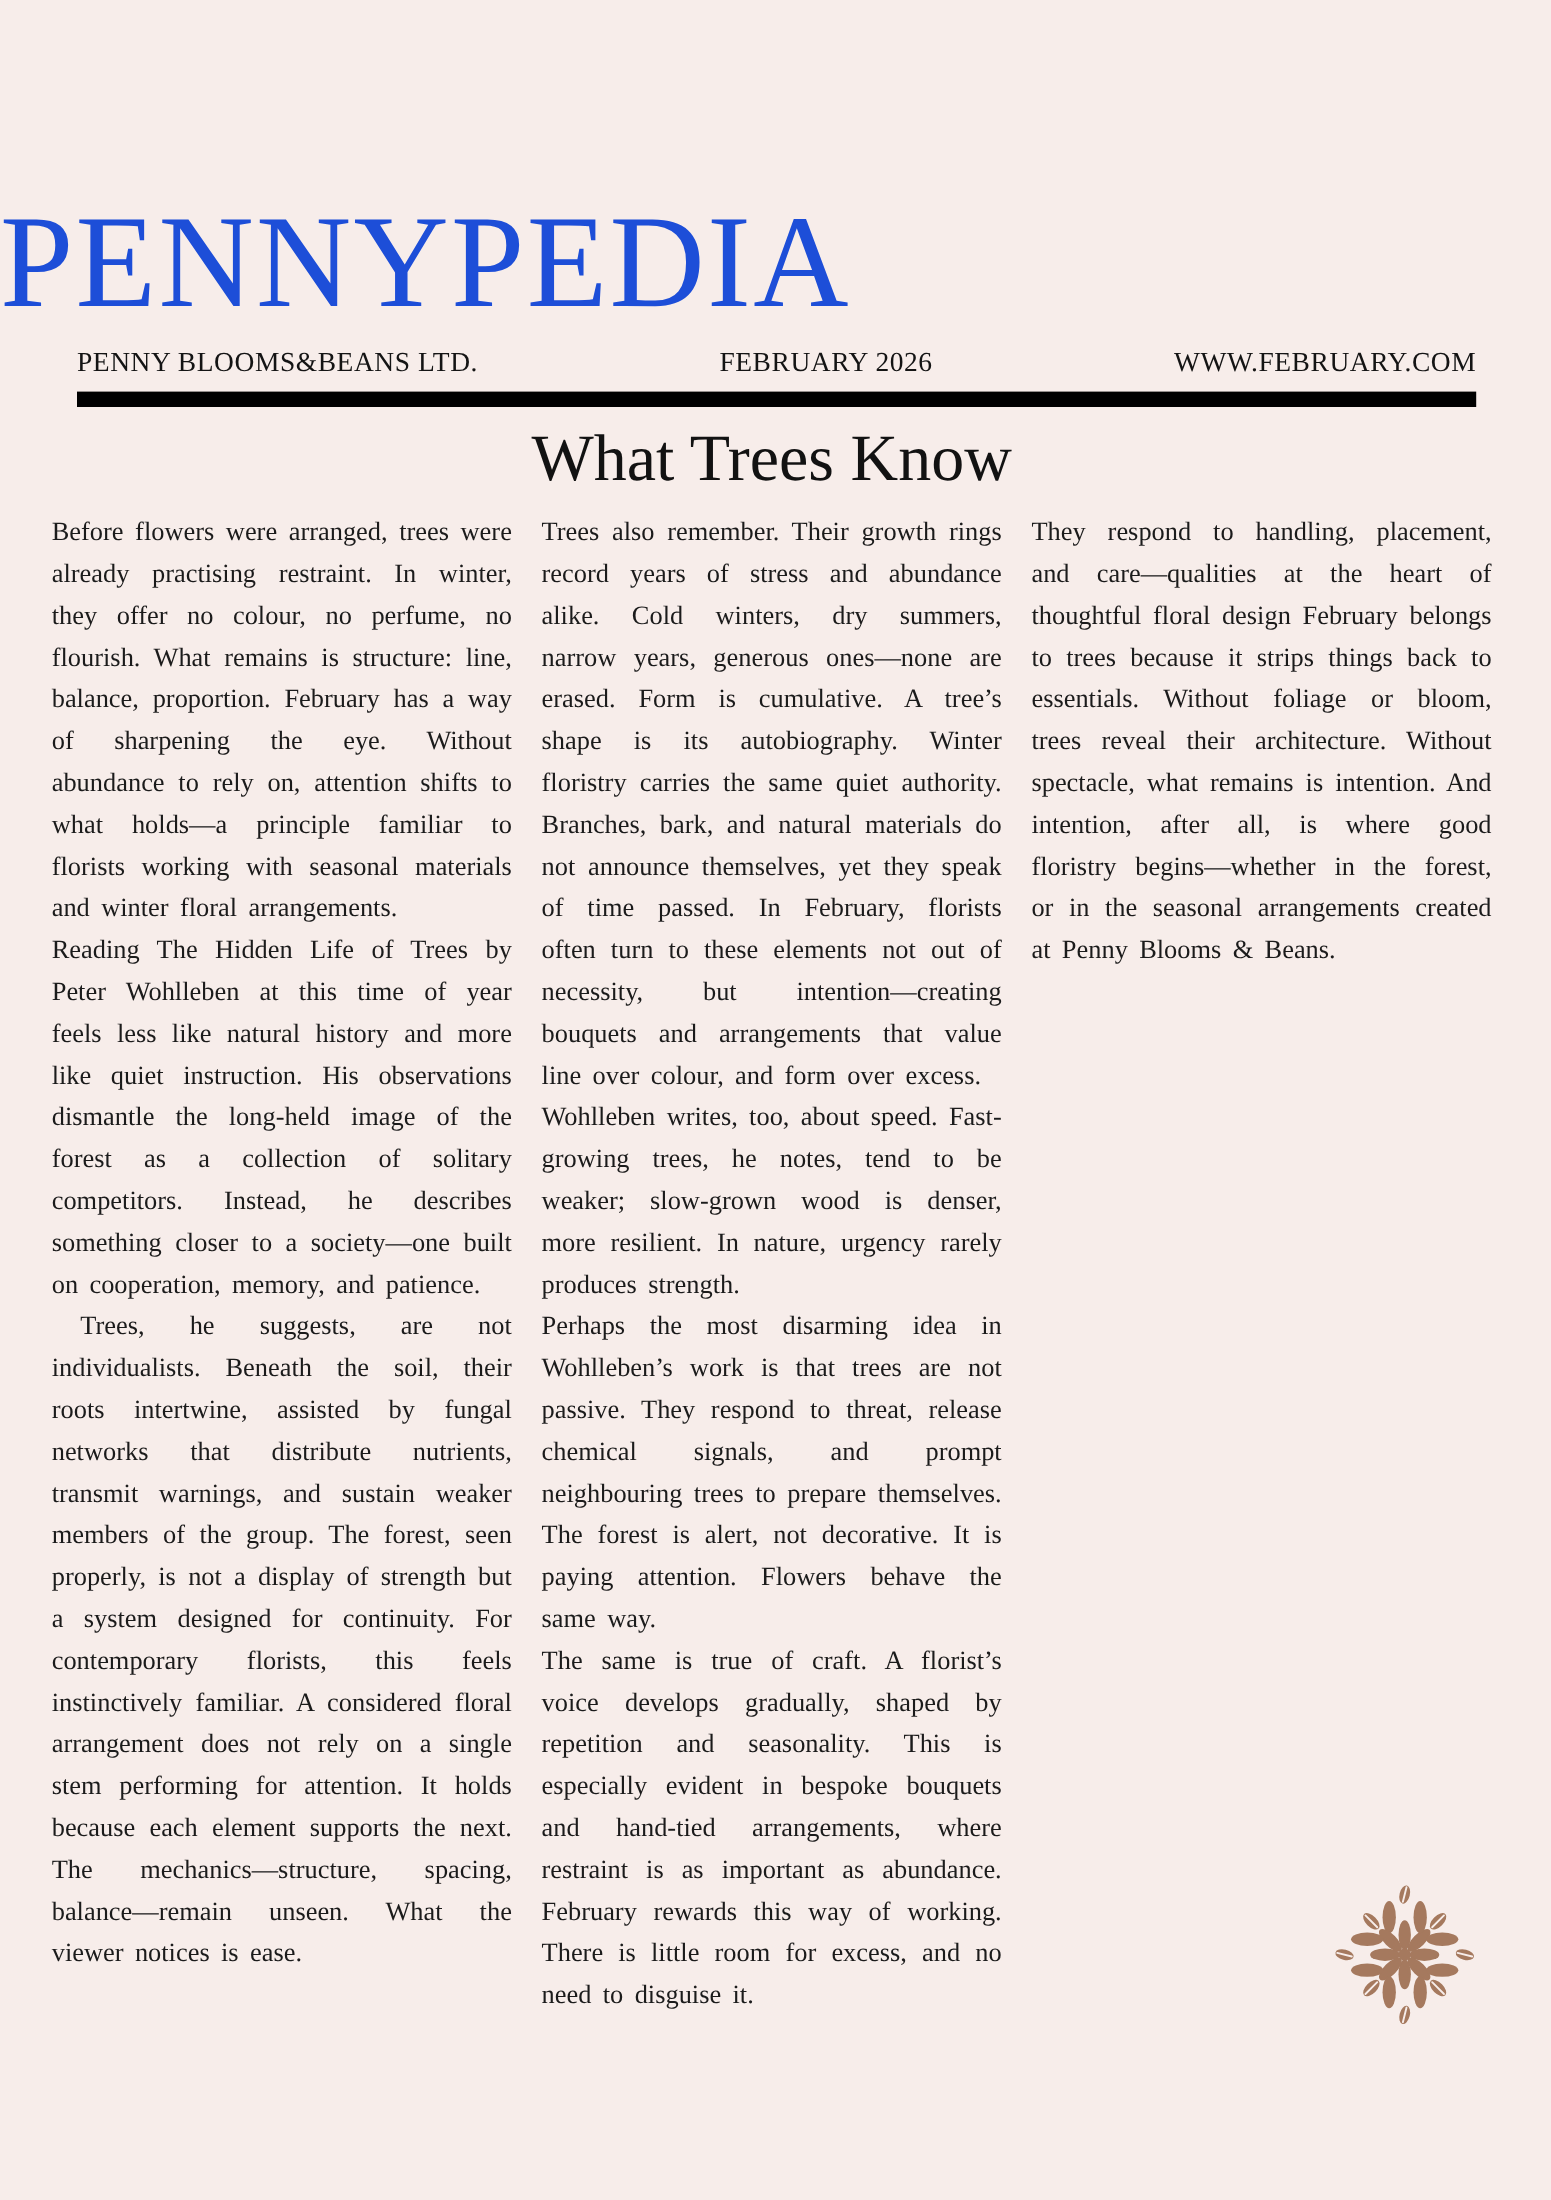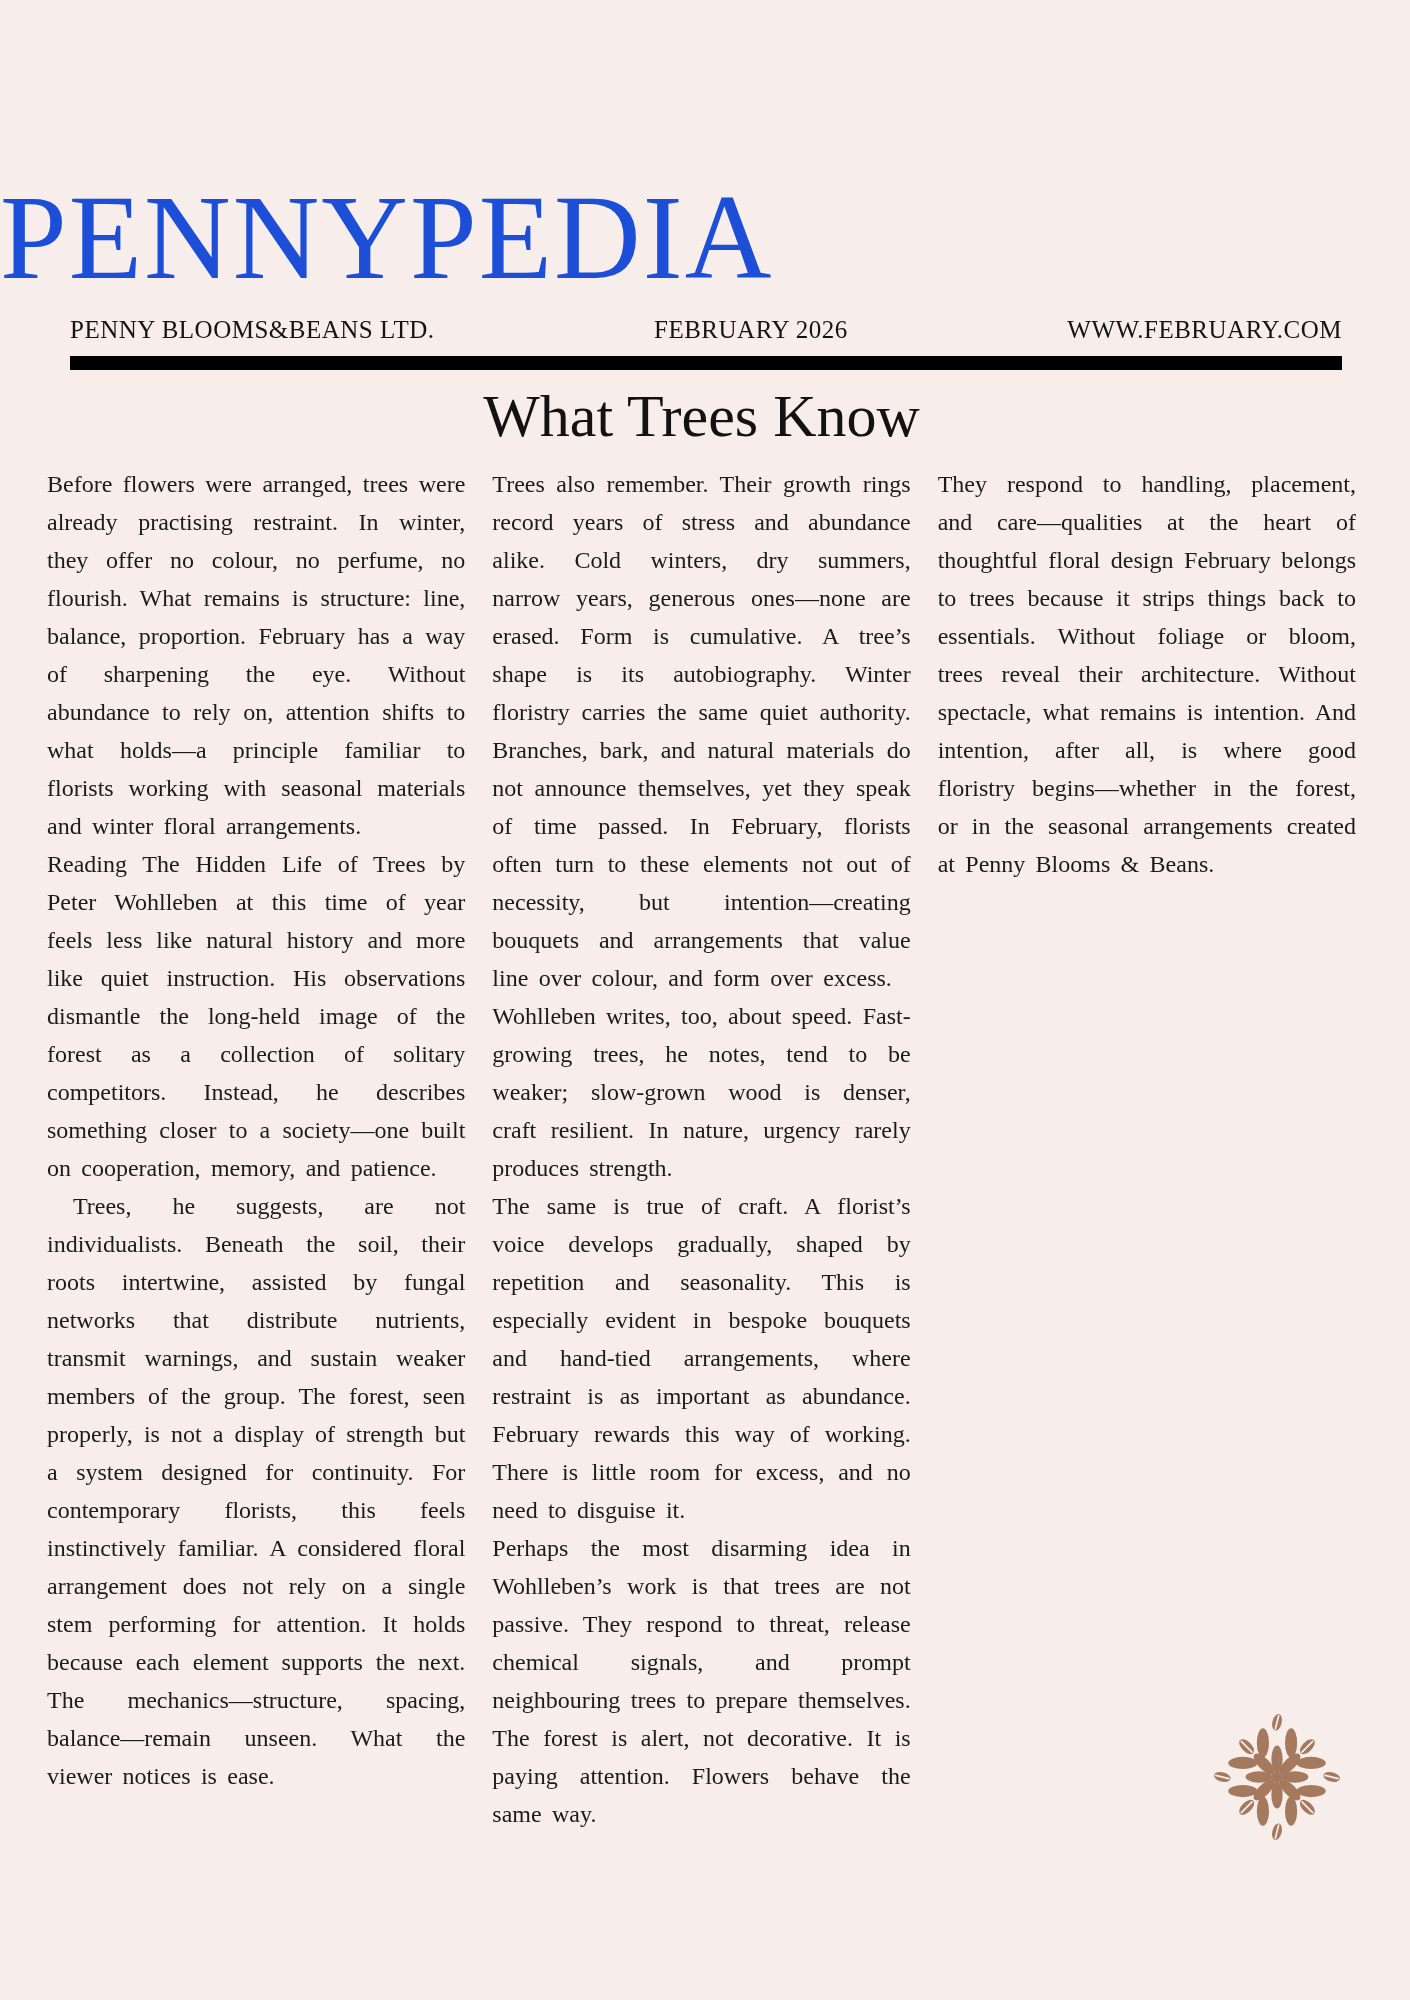--- a/index.html
+++ b/index.html
@@ -112,23 +112,23 @@
   <h2 class="article-title">What Trees Know</h2>
 
   <div class="columns">
     <div class="col">
       <p>Before flowers were arranged, trees were already practising restraint. In winter, they offer no colour, no perfume, no flourish. What remains is structure: line, balance, proportion. February has a way of sharpening the eye. Without abundance to rely on, attention shifts to what holds—a principle familiar to florists working with seasonal materials and winter floral arrangements.</p>
       <p>Reading The Hidden Life of Trees by Peter Wohlleben at this time of year feels less like natural history and more like quiet instruction. His observations dismantle the long-held image of the forest as a collection of solitary competitors. Instead, he describes something closer to a society—one built on cooperation, memory, and patience.</p>
       <p class="indented">Trees, he suggests, are not individualists. Beneath the soil, their roots intertwine, assisted by fungal networks that distribute nutrients, transmit warnings, and sustain weaker members of the group. The forest, seen properly, is not a display of strength but a system designed for continuity. For contemporary florists, this feels instinctively familiar. A considered floral arrangement does not rely on a single stem performing for attention. It holds because each element supports the next. The mechanics—structure, spacing, balance—remain unseen. What the viewer notices is ease.</p>
     </div>
     <div class="col">
       <p>Trees also remember. Their growth rings record years of stress and abundance alike. Cold winters, dry summers, narrow years, generous ones—none are erased. Form is cumulative. A tree’s shape is its autobiography. Winter floristry carries the same quiet authority. Branches, bark, and natural materials do not announce themselves, yet they speak of time passed. In February, florists often turn to these elements not out of necessity, but intention—creating bouquets and arrangements that value line over colour, and form over excess.</p>
-      <p>Wohlleben writes, too, about speed. Fast-growing trees, he notes, tend to be weaker; slow-grown wood is denser, craft resilient. In nature, urgency rarely produces strength.</p>
+      <p>Wohlleben writes, too, about speed. Fast-growing trees, he notes, tend to be weaker; slow-grown wood is denser, more resilient. In nature, urgency rarely produces strength.</p>
+      <p>Perhaps the most disarming idea in Wohlleben’s work is that trees are not passive. They respond to threat, release chemical signals, and prompt neighbouring trees to prepare themselves. The forest is alert, not decorative. It is paying attention. Flowers behave the same way.</p>
       <p>The same is true of craft. A florist’s voice develops gradually, shaped by repetition and seasonality. This is especially evident in bespoke bouquets and hand-tied arrangements, where restraint is as important as abundance. February rewards this way of working. There is little room for excess, and no need to disguise it.</p>
-      <p>Perhaps the most disarming idea in Wohlleben’s work is that trees are not passive. They respond to threat, release chemical signals, and prompt neighbouring trees to prepare themselves. The forest is alert, not decorative. It is paying attention. Flowers behave the same way.</p>
     </div>
     <div class="col">
       <p>They respond to handling, placement, and care—qualities at the heart of thoughtful floral design February belongs to trees because it strips things back to essentials. Without foliage or bloom, trees reveal their architecture. Without spectacle, what remains is intention. And intention, after all, is where good floristry begins—whether in the forest, or in the seasonal arrangements created at Penny Blooms &amp; Beans.</p>
     </div>
   </div>
 </main>
 
 <svg class="ornament" viewBox="0 0 120 120" xmlns="http://www.w3.org/2000/svg" fill="#a5795e">
   <defs>
     <g id="quad">

